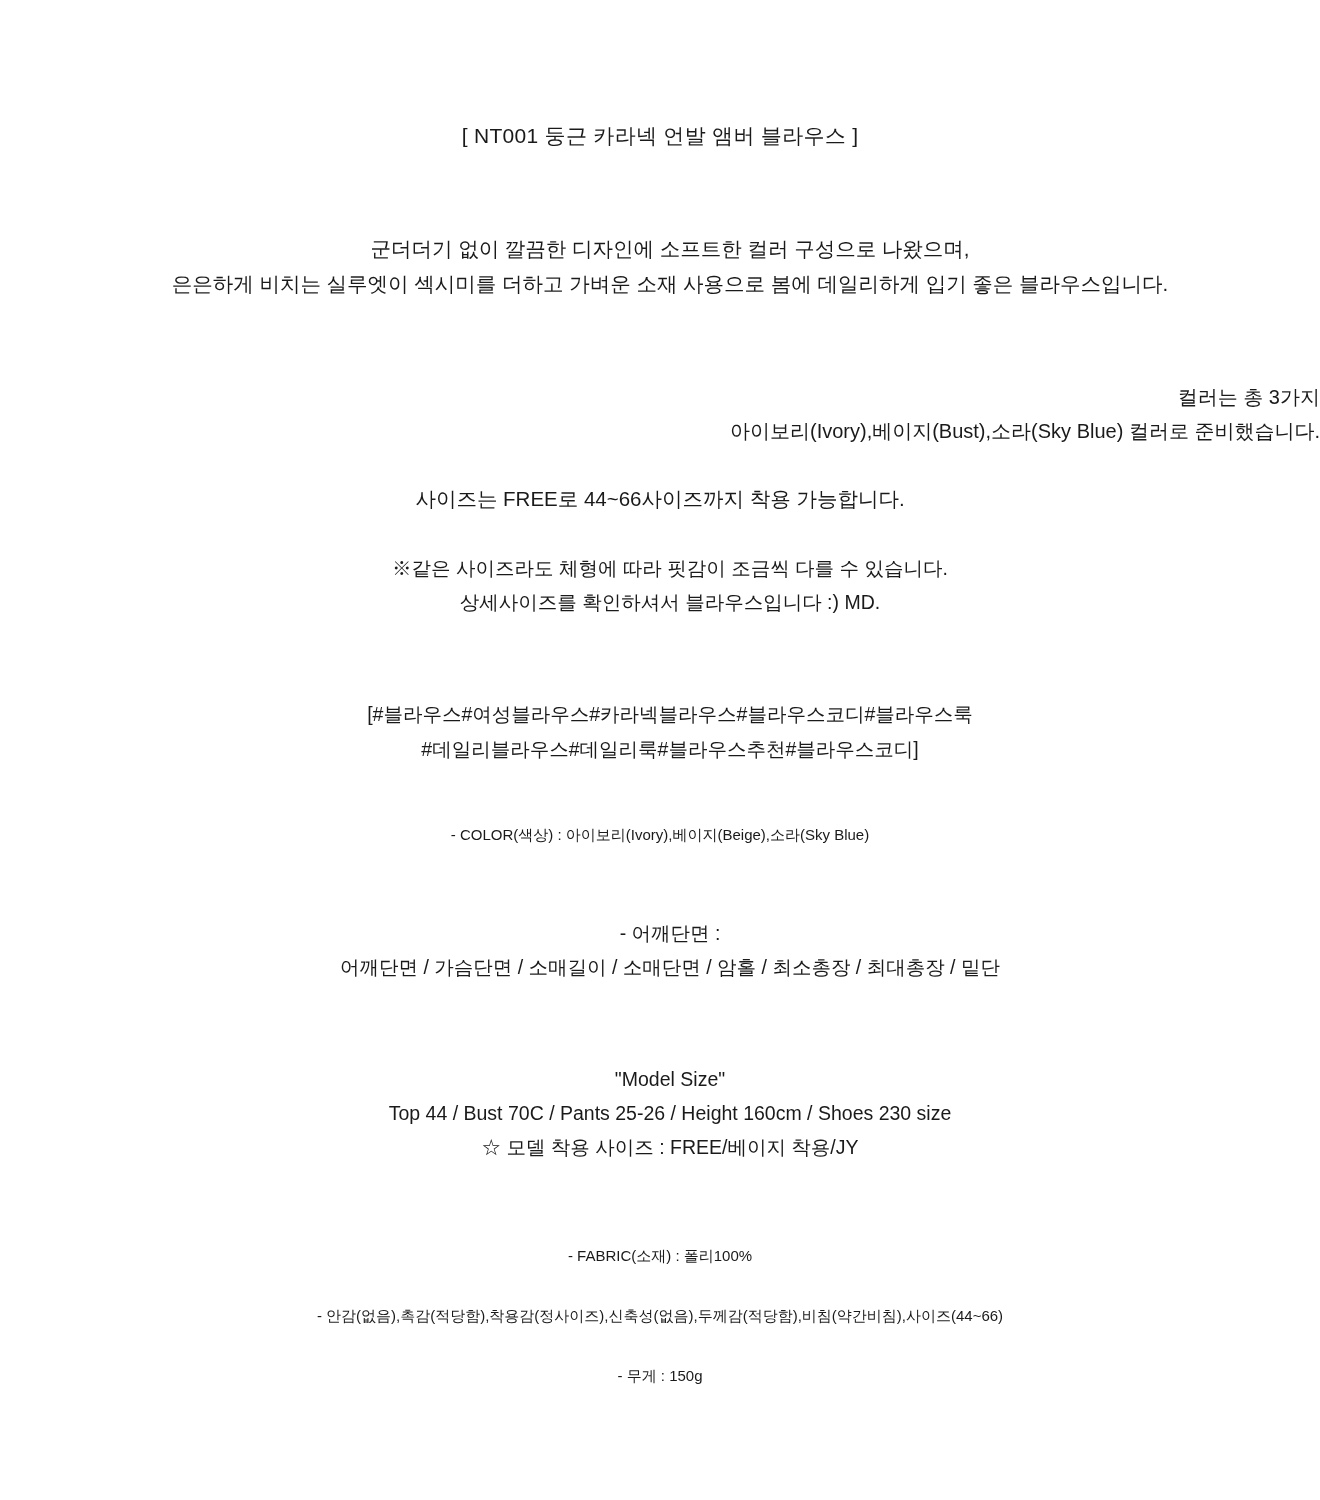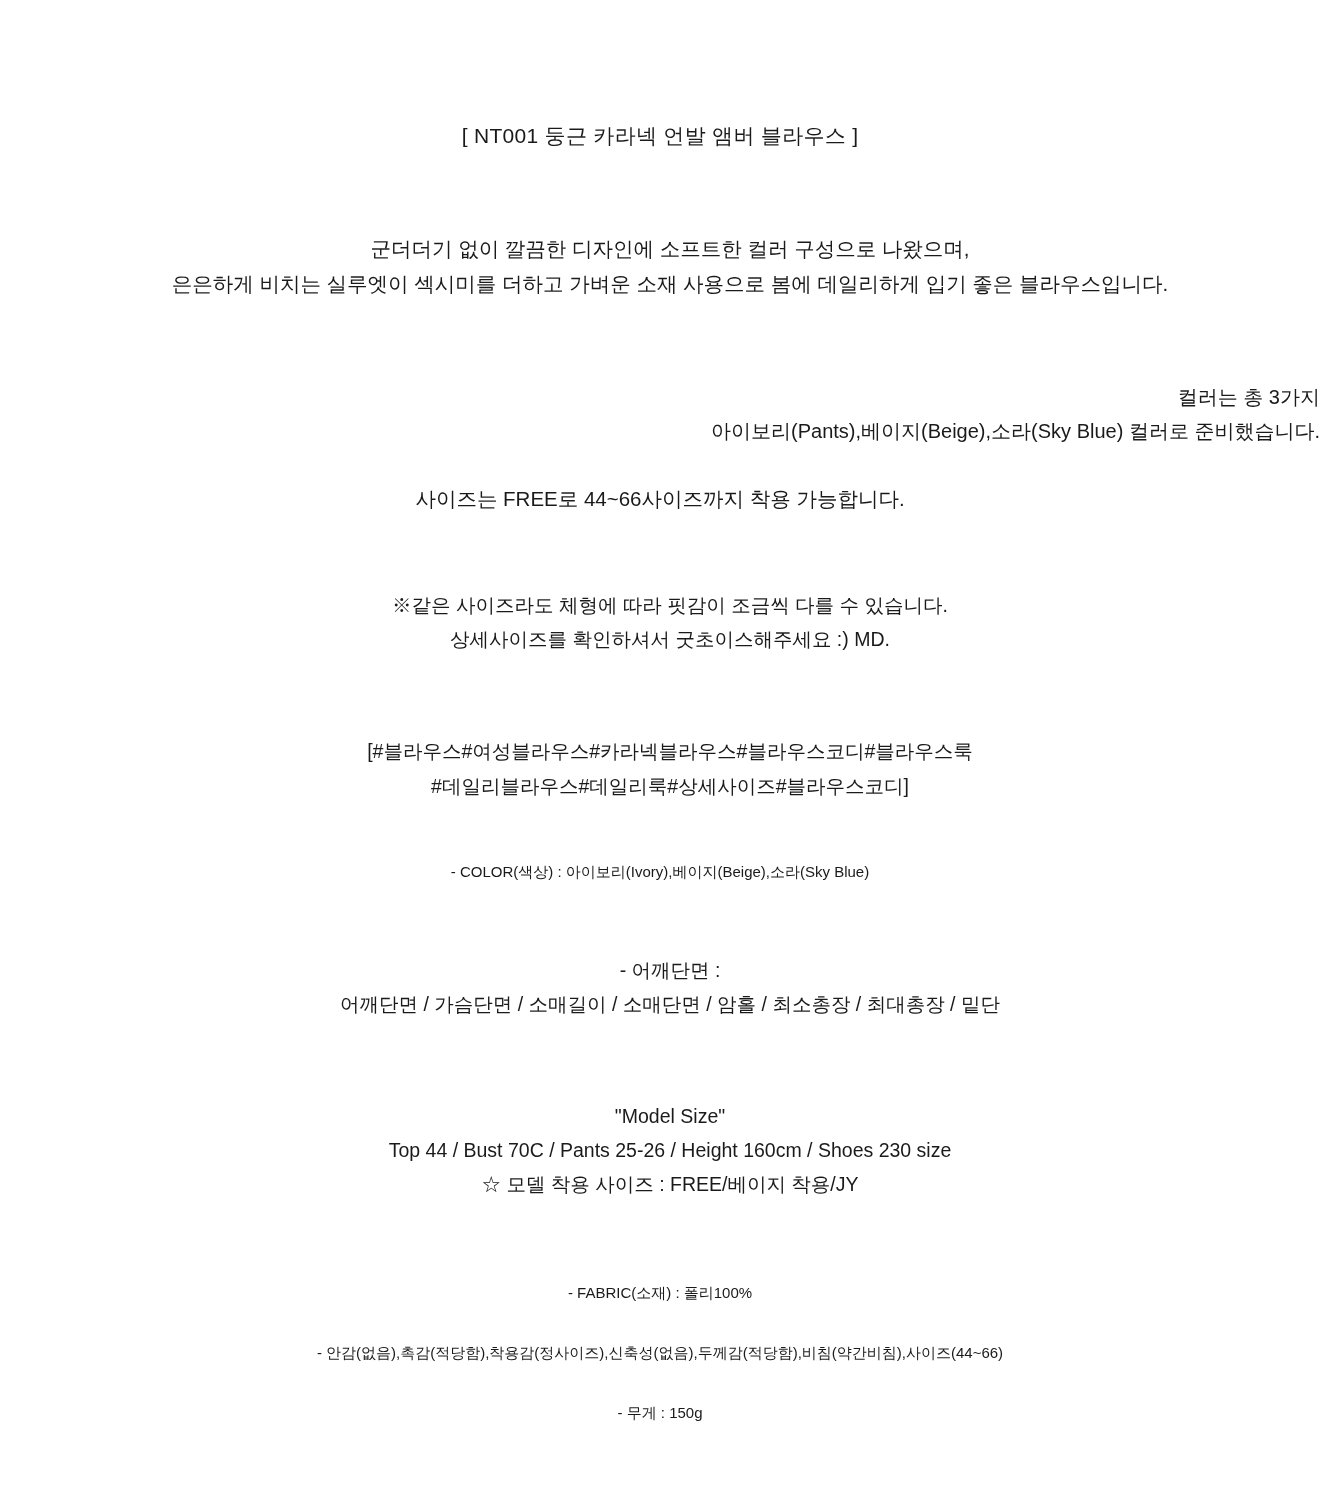--- a/index.html
+++ b/index.html
@@ -43,21 +43,20 @@
     text-align: right;
   }
   .size-free {
     font-size: 20.5px;
     font-weight: normal;
     line-height: 1.7;
   }
   .note {
     font-size: 19.5px;
     line-height: 1.75;
-    margin-top: 37px;
   }
   .tags {
     font-size: 19.5px;
     line-height: 1.75;
   }
   .spec {
     font-size: 15px;
     line-height: 1.75;
   }
   .spec-detail {
@@ -81,39 +80,39 @@
 
   <div class="block intro">
     <div class="row">군더더기 없이 깔끔한 디자인에 소프트한 컬러 구성으로 나왔으며,</div>
     <div class="row">은은하게 비치는 실루엣이 섹시미를 더하고 가벼운 소재 사용으로 봄에 데일리하게 입기 좋은 블라우스입니다.</div>
   </div>
 
   <div class="spacer-lg"></div>
 
   <div class="block colors">
     <div class="row">컬러는 총 3가지</div>
-    <div class="row">아이보리(Pants),베이지(Beige),소라(Sky Blue) 컬러로 준비했습니다.</div>
+    <div class="row">아이보리(Ivory),베이지(Bust),소라(Sky Blue) 컬러로 준비했습니다.</div>
   </div>
 
   <div class="spacer-sm"></div>
 
   <div class="block size-free">사이즈는 FREE로 44~66사이즈까지 착용 가능합니다.</div>
 
   <div class="spacer-sm"></div>
 
   <div class="block note">
     <div class="row">※같은 사이즈라도 체형에 따라 핏감이 조금씩 다를 수 있습니다.</div>
-    <div class="row">상세사이즈를 확인하셔서 굿초이스해주세요 :) MD.</div>
+    <div class="row">상세사이즈를 확인하셔서 블라우스입니다 :) MD.</div>
   </div>
 
   <div class="spacer-lg"></div>
 
   <div class="block tags">
     <div class="row">[#블라우스#여성블라우스#카라넥블라우스#블라우스코디#블라우스룩</div>
-    <div class="row">#데일리블라우스#데일리룩#상세사이즈#블라우스코디]</div>
+    <div class="row">#데일리블라우스#데일리룩#블라우스추천#블라우스코디]</div>
   </div>
 
   <div class="spacer-md"></div>
 
   <div class="block spec">- COLOR(색상) : 아이보리(Ivory),베이지(Beige),소라(Sky Blue)</div>
 
   <div class="spacer-sm"></div>
 
 
   <div class="spacer-sm"></div>

